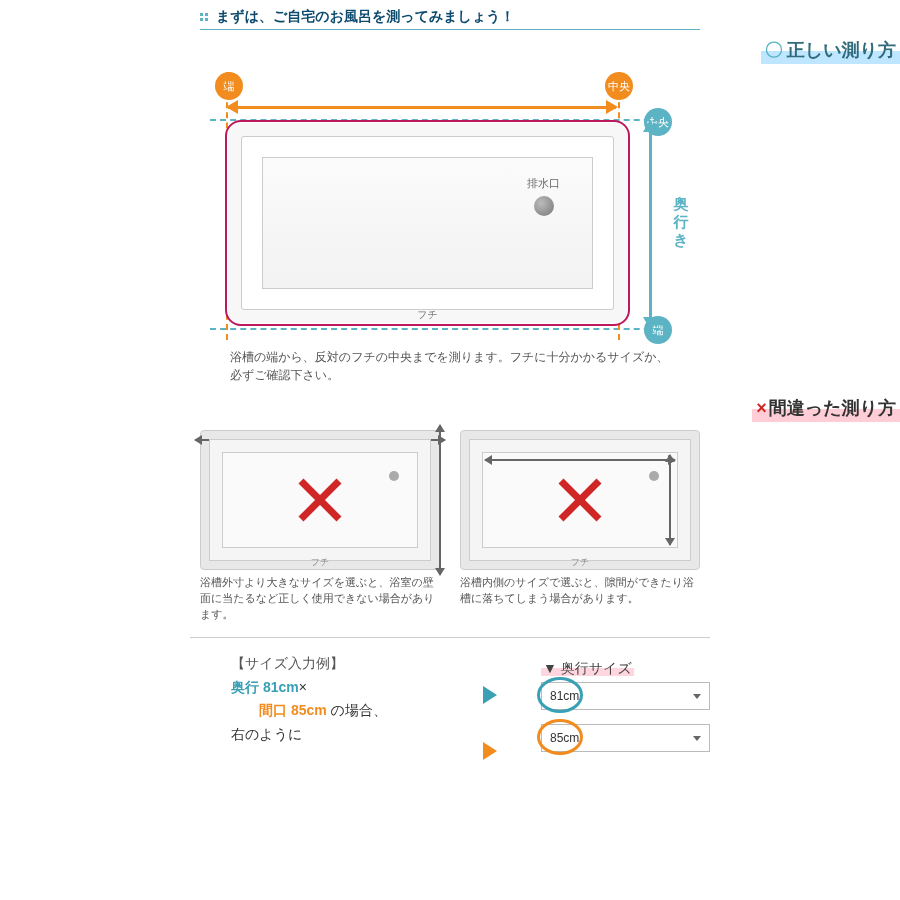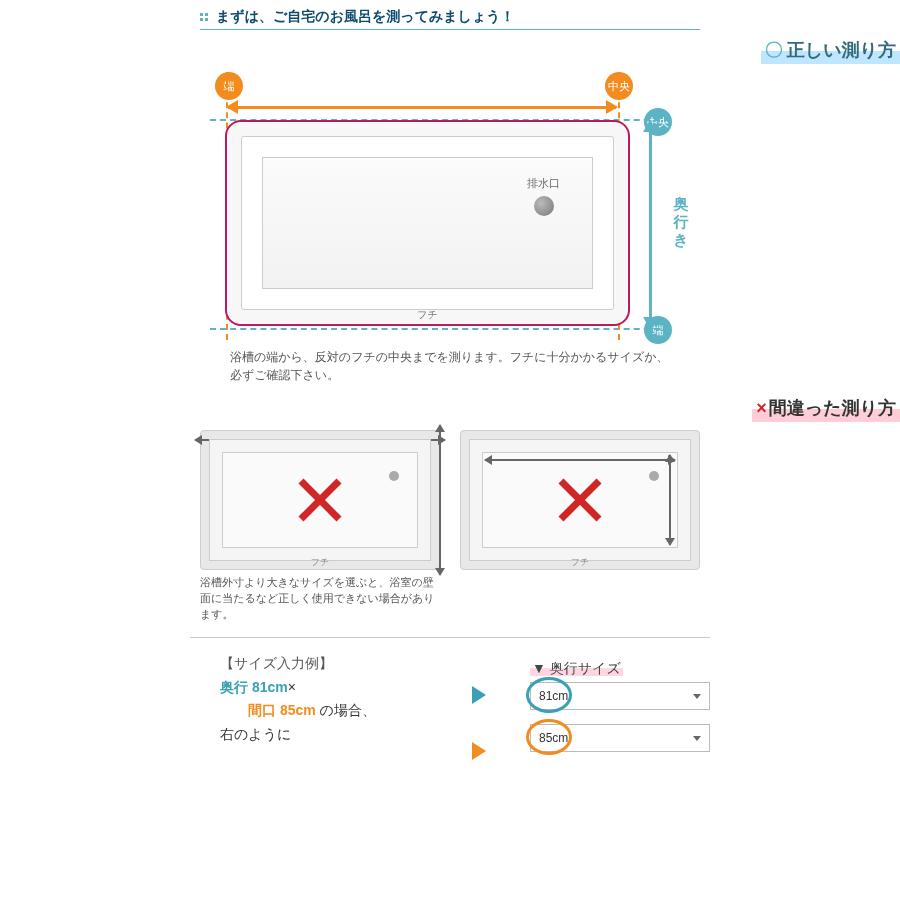--- a/index.html
+++ b/index.html
@@ -68,21 +68,21 @@
   .w-harr .tr { position:absolute; right:-1px; top:0; border-top:5px solid transparent; border-bottom:5px solid transparent; border-left:8px solid #666; }
   .w-varr { position:absolute; right:4px; top:0px; bottom:0px; width:10px; }
   .w-varr .ln { position:absolute; left:4px; top:0; bottom:0; width:2px; background:#666; }
   .w-varr .tu { position:absolute; top:-1px; left:0; border-left:5px solid transparent; border-right:5px solid transparent; border-bottom:8px solid #666; }
   .w-varr .td { position:absolute; bottom:-1px; left:0; border-left:5px solid transparent; border-right:5px solid transparent; border-top:8px solid #666; }
   .w-note { font-size:11px; color:#555; margin-top:5px; line-height:1.45; }
   
   .divider { height:1px; background:#ccc; margin:14px 190px; }
   
   
-  .size-row { display:flex; padding: 0 190px 0 220px; gap: 32px; }
+  .size-row { display:flex; padding: 0 190px 0 220px; gap: 32px; margin-left: 11px; }
   .size-left { width: 220px; font-size: 14px; line-height:1.7; }
   .size-head { color:#555; font-size:14px; }
   .c-teal { color:#3aa0b5; font-weight:bold; }
   .c-orange { color:#f28c1e; font-weight:bold;padding-left:28px; }
   .size-arrows { width:26px; display:flex; flex-direction:column; justify-content:space-around; padding-top:28px; }
   .ptr { width:0; height:0; border-top:9px solid transparent; border-bottom:9px solid transparent; }
   .ptr-teal { border-left:14px solid #3aa0b5; }
   .ptr-orange { border-left:14px solid #f28c1e; margin-top:26px; }
   .size-right { flex:1; padding-top:8px; }
   .field-label { font-size:14px; color:#444; }
@@ -207,20 +207,21 @@
       </div>
         </div>
       <div class="w-rimlabel">フチ</div>
       <div class="w-x">
           <svg viewBox="0 0 50 50">
             <line x1="6" y1="6" x2="44" y2="44" stroke="#d02626" stroke-width="7"></line>
             <line x1="44" y1="6" x2="6" y2="44" stroke="#d02626" stroke-width="7"></line>
           </svg>
         </div>
     </div>
+    <div class="w-note">浴槽内側のサイズで選ぶと、隙間ができたり浴槽に落ちてしまう場合があります。</div>
   </div>
 </div>
 
 <div class="divider"></div>
 
 <div class="size-row">
   <div class="size-left">
     <div class="size-head">【サイズ入力例】</div>
     <div>
       <span class="c-teal"><span>奥行</span> <span>81cm</span></span><span>×</span>

